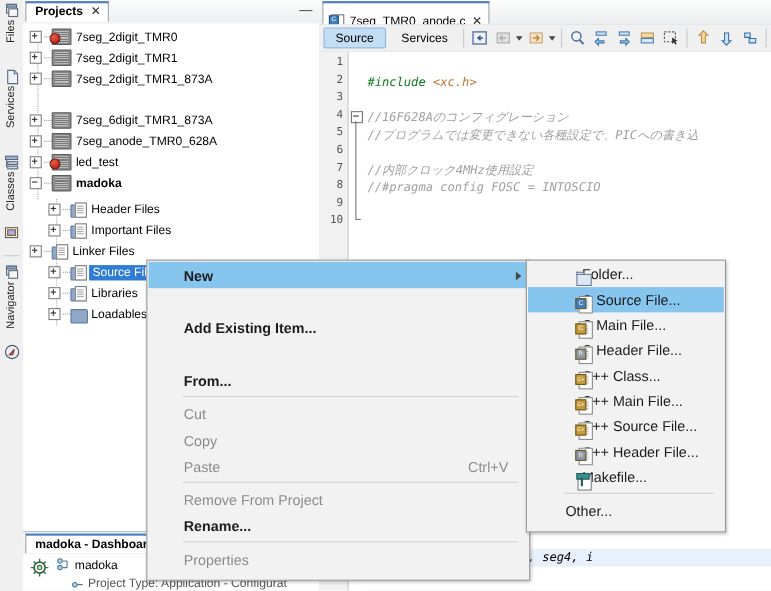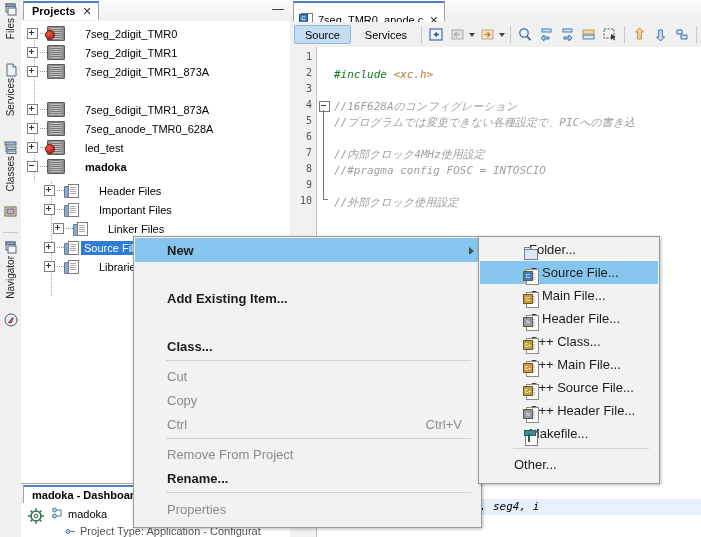--- a/index.html
+++ b/index.html
@@ -70,21 +70,21 @@
     width: 9px; height: 9px; border: 1px solid #808080; background: #fff;
     position: relative; flex: 0 0 auto; margin-right: 2px;
   }
   .texp::before {
     content: ""; position: absolute; left: 1px; top: 3px; width: 5px; height: 1px; background: #333;
   }
   .texp.plus::after {
     content: ""; position: absolute; left: 3px; top: 1px; width: 1px; height: 5px; background: #333;
   }
   .tdots { width: 7px; height: 1px; border-top: 1px dotted #999; flex:0 0 auto; }
-  .tlabel { font-size: 11px; color: #000; padding-left: 20px; }
+  .tlabel { font-size: 11px; color: #000; padding-left: 4px; }
   .tlabel.bold { font-weight: bold; }
   .tlabel.sel {
     background: #2e7cd6; color: #ffffff; padding: 1px 3px 1px 3px; margin-left:2px;
   }
   .vline { position: absolute; width: 1px; border-left: 1px dotted #aaa; }
 
   
   .chip {
     width: 16px; height: 13px; position: relative; flex: 0 0 auto;
     background: #8c8c8c; border: 1px solid #5b5b5b; border-radius: 1px;
@@ -426,21 +426,21 @@
     <div class="tnode" style="left:23px; top:179px;justify-content:flex-end;">
       <span class="texp plus"></span>
       <span class="tdots"></span>
       <span class="fold">
             <span class="back"></span>
             <span class="pg"></span>
           </span>
       <span class="tlabel">Important Files</span>
     </div>
 
-    <div class="tnode" style="left:32px; top:198px;text-align:right;">
+    <div class="tnode" style="left:6px; top:198px;text-align:right;">
       <span class="texp plus"></span>
       <span class="tdots"></span>
       <span class="fold">
             <span class="back"></span>
             <span class="pg"></span>
           </span>
       <span class="tlabel">Linker Files</span>
     </div>
 
     <div class="tnode" style="left:23px; top:217px;">
@@ -456,20 +456,28 @@
     <div class="tnode" style="left:23px; top:236px;">
       <span class="texp plus"></span>
       <span class="tdots"></span>
       <span class="fold">
             <span class="back"></span>
             <span class="pg"></span>
           </span>
       <span class="tlabel">Libraries</span>
     </div>
 
+    <div class="tnode" style="left:23px; top:255px;">
+      <span class="texp plus"></span>
+      <span class="tdots"></span>
+      <span class="fold plain">
+            <span class="back"></span>
+          </span>
+      <span class="tlabel">Loadables</span>
+    </div>
   </div>
 </div>
 
 <div class="dash">
   <div class="dash-tabbar">
     <div class="dash-tab">
       <span class="dash-tab-label">madoka - Dashboard</span>
     </div>
   </div>
   <div class="dash-body">
@@ -610,48 +618,47 @@
 
     <div class="codeline" style="top:4px;"></div>
     <div class="codeline" style="top:20px;"><span class="kw">#include </span><span class="str">&lt;xc.h&gt;</span></div>
     <div class="codeline" style="top:36px;"></div>
     <div class="codeline cm" style="top:52px;">//16F628Aのコンフィグレーション</div>
     <div class="codeline cm" style="top:68px;">//プログラムでは変更できない各種設定で、PICへの書き込</div>
     <div class="codeline" style="top:84px;"></div>
     <div class="codeline cm" style="top:100px;">//内部クロック4MHz使用設定</div>
     <div class="codeline cm" style="top:116px;">//#pragma config FOSC = INTOSCIO</div>
     <div class="codeline" style="top:132px;"></div>
-    <div class="codeline cm" style="top:148px;">//外部クロック使用設定</div>
 
     <div class="codeline hl" style="top:452px; left:44px; width:367px;">ount, seg1, seg2, seg3, seg4, i</div>
   </div>
 </div>
 
 <div class="ctxmenu">
   <div class="ctx-item bold sel" style="top:1px;">
     <span>New</span>
     <span class="ctx-arrow"></span>
   </div>
   <div class="ctx-item bold" style="top:49px;">
     <span>Add Existing Item...</span>
   </div>
   <div class="ctx-item bold" style="top:97px;">
-    <span>Class...</span>
+    <span>From...</span>
   </div>
 
   <div class="ctx-sep" style="top:123px;"></div>
 
   <div class="ctx-item dis" style="top:127px;">
     <span>Cut</span>
   </div>
   <div class="ctx-item dis" style="top:151px;">
     <span>Copy</span>
   </div>
   <div class="ctx-item dis" style="top:175px;">
-    <span>Ctrl</span>
+    <span>Paste</span>
     <span class="ctx-accel">Ctrl+V</span>
   </div>
 
   <div class="ctx-sep" style="top:201px;"></div>
 
   <div class="ctx-item dis" style="top:205px;">
     <span>Remove From Project</span>
   </div>
   <div class="ctx-item bold" style="top:229px;">
     <span>Rename...</span>

